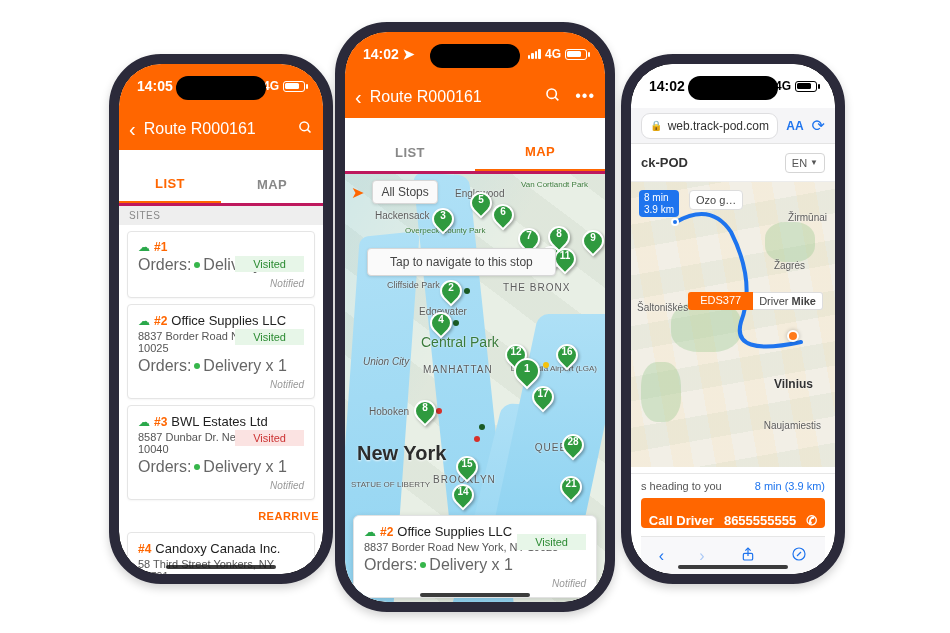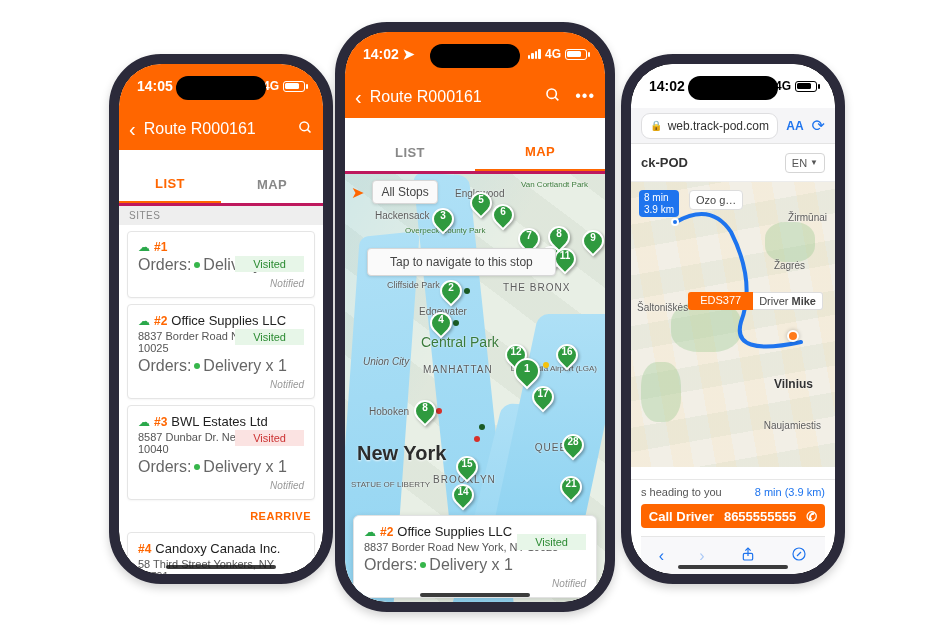--- a/index.html
+++ b/index.html
@@ -70,21 +70,21 @@
   .orders-line { color:#666; font-size:16px; display:flex; align-items:center; gap:3px;}
   .dot { width:6px; height:6px; border-radius:50%; display:inline-block; }
   .dot.green { background:#37b64b; }
   .dot.dark { background:#1a5b24; }
   .dot.yellow { background:#f5c20b; }
   .dot.red { background:#d6302a; }
   .badge { position:absolute; right:10px; top:24px; background:#e7f6e8; color:#2c8b33; font-size:11px; padding:2px 18px; border-radius:0; }
   .badge.red { background:#fbe3e2; color:#c33; }
   .notified { text-align:right; color:#999; font-size:10px; font-style:italic; margin-top:4px; }
 
-  .rearrive { text-align:right; color:#ff6600; font-weight:700; font-size:11px; padding:4px 12px; letter-spacing:0.5px;}
+  .rearrive { text-align:right; color:#ff6600; font-weight:700; font-size:11px; padding:4px 4px; letter-spacing:0.5px;}
 
   
   .map-bg {
     position:absolute; inset:0;
     background:
       linear-gradient(120deg, rgba(0,170,255,0.10), rgba(0,170,255,0) 40%),
       repeating-linear-gradient(37deg, rgba(200,210,195,0.28) 0 35px, rgba(255,255,255,0) 35px 70px),
       #e8efe5;
   }
   .water { position:absolute; background:linear-gradient(#aee0f6,#8fd3f1); }
@@ -139,21 +139,21 @@
   .ozo-chip { position:absolute; left:58px; top:8px; background:#fff; border:1px solid #ddd; font-size:11px; padding:3px 6px; border-radius:4px; color:#444;}
   .driver-chip { position:absolute; right:12px; top:110px; font-size:11px; display:flex;}
   .driver-chip .id { background:#ff6600; color:#fff; padding:2px 12px; border-radius:3px 0 0 3px;}
   .driver-chip .who { background:#fff; border:1px solid #ddd; border-left:none; padding:2px 6px; border-radius:0 3px 3px 0; color:#444;}
   .ck-dot { position:absolute; width:12px; height:12px; border-radius:50%; background:#ff7a1a; border:2px solid #fff; box-shadow:0 0 4px rgba(0,0,0,0.25);}
   .blue-dot { position:absolute; width:8px; height:8px; border-radius:50%; background:#1e74ee; border:2px solid #fff;}
 
   .ck-bottom { position:absolute; left:0; right:0; bottom:0; background:#fff; border-top:1px solid #e7e7e7; padding:6px 10px 0;}
   .heading-line { display:flex; justify-content:space-between; font-size:11px; color:#555; margin-bottom:6px;}
   .heading-line .eta { color:#1e74ee; }
-  .call-btn { background:#ff6600; color:#fff; border:none; width:100%; height:24px; border-radius:4px; font-size:13px; font-weight:600; display:flex; align-items:center; justify-content:center; gap:10px;}
+  .call-btn { background:#ff6600; color:#fff; border:none; width:100%; height:30px; border-radius:4px; font-size:13px; font-weight:600; display:flex; align-items:flex-end; justify-content:center; gap:10px;}
   .safari-toolbar { height:38px; border-top:1px solid #e6e6e6; display:flex; align-items:center; justify-content:space-around; color:#1e74ee; font-size:16px; background:#f8f8fa; margin-top:8px;}
   .home-indicator{ position:absolute; bottom:5px; left:50%; transform:translateX(-50%); width:110px; height:4px; background:#1a1a1a; border-radius:3px; opacity:0.85; z-index:60;}
 </style>
 </head>
 <body>
 
 <div class="stage">
 
   <div class="phone" style="left:109px; top:54px; width:224px; height:530px; z-index:1;">
 

